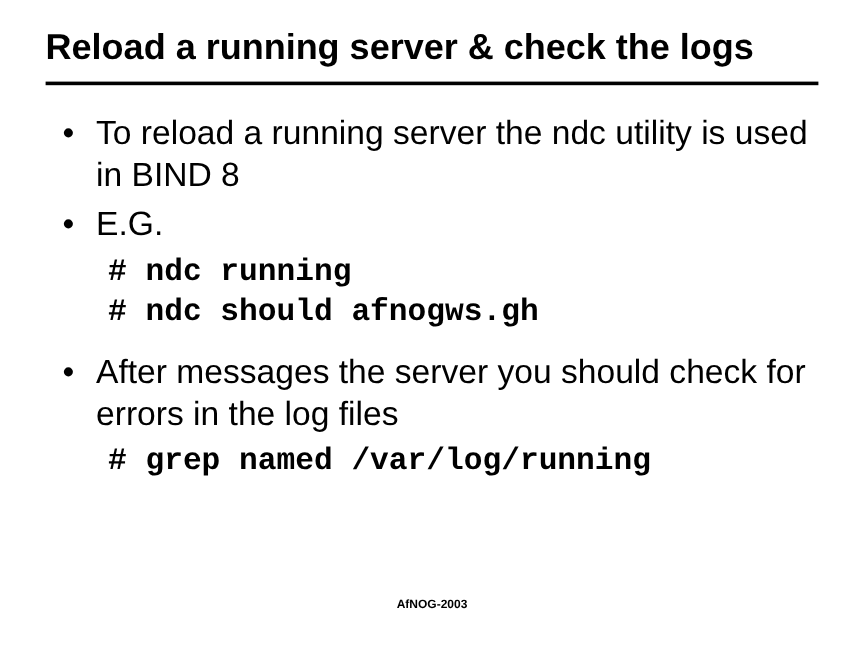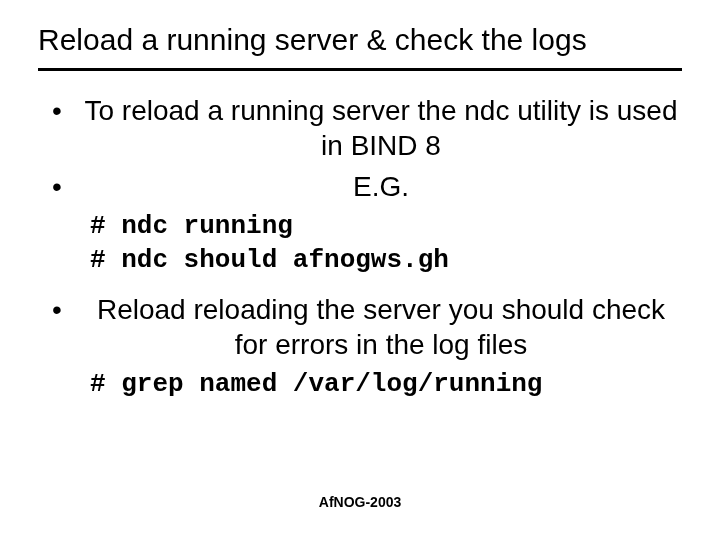--- a/index.html
+++ b/index.html
@@ -16,33 +16,32 @@
     width: 720px;
     height: 540px;
     padding: 22px 38px 0 38px;
     position: relative;
   }
   .title {
     font-size: 30px;
     line-height: 1.2;
     margin: 0 0 6px 0;
     padding: 0 4px 4px 0;
-    font-weight: 400;
+    font-weight: 700;
   }
   .rule {
     border: none;
     border-top: 3px solid #000;
     margin: 0 0 22px 0;
     width: 100%;
   }
   ul.top {
     list-style: none;
     margin: 0;
     padding: 0 0 0 10px;
-    text-align: center;
   }
   ul.top > li.bullet {
     font-size: 28px;
     line-height: 1.25;
     margin: 0 0 6px 0;
     padding-left: 32px;
     position: relative;
   }
   ul.top > li.bullet::before {
     content: "•";
@@ -58,39 +57,39 @@
     line-height: 1.3;
     white-space: pre;
     margin: 6px 0 14px 52px;
   }
   .footer {
     position: absolute;
     bottom: 30px;
     left: 0;
     width: 720px;
     text-align: center;
-    font-size: 14px;
+    font-size: 10px;
     font-weight: 700;
   }
 </style>
 </head>
 <body>
 
 <div class="slide">
   <h1 class="title">Reload a running server &amp; check the logs</h1>
   <hr class="rule">
 
   <ul class="top">
     <li class="bullet">To reload a running server the ndc utility is used in BIND 8</li>
     <li class="bullet">E.G.</li>
   </ul>
 
   <div class="code"><span># ndc running</span>
 <span># ndc should afnogws.gh</span></div>
 
   <ul class="top">
-    <li class="bullet">Reload reloading the server you should check for errors in the log files</li>
+    <li class="bullet">After messages the server you should check for errors in the log files</li>
   </ul>
 
   <div class="code"><span># grep named /var/log/running</span></div>
 
   <div class="footer">AfNOG-2003</div>
 </div>
 
 </body></html>

